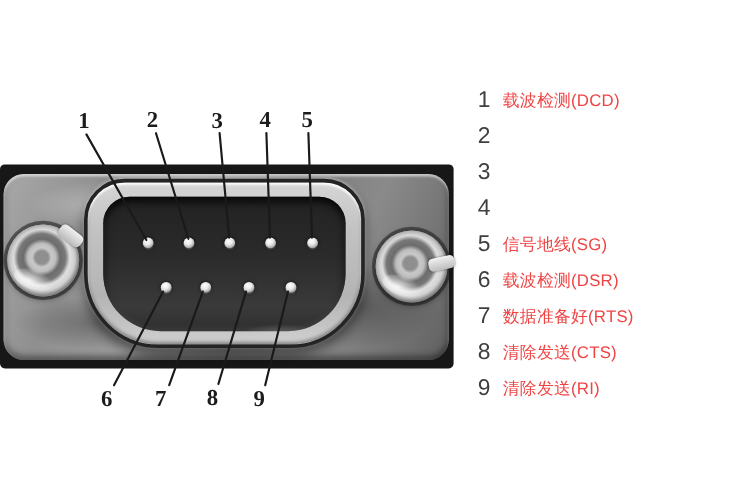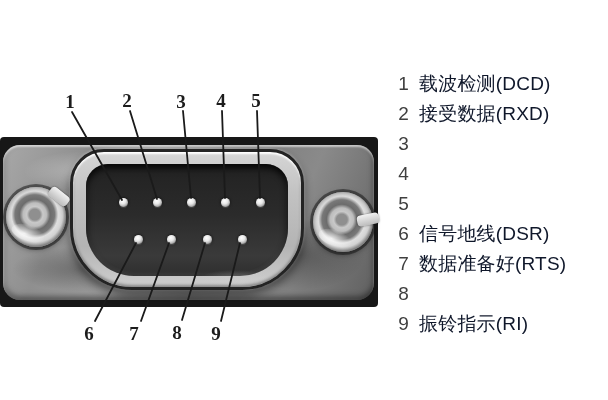--- a/index.html
+++ b/index.html
@@ -80,21 +80,21 @@
     font-size:19px;font-weight:600;color:#1c1c1c;line-height:1;
   }
 
   
   .legend{position:absolute;left:397px;top:69px;}
   .legend-row{height:30px;display:flex;align-items:center;}
   .legend-num{
     width:13px;text-align:center;margin-right:9px;
     font-size:19px;color:#3f3f3f;
   }
-  .legend-label{font-size:19px;color:#0f172a;white-space:nowrap;letter-spacing:0.2px;}
+  .legend-label{font-size:14px;color:#ef4444;white-space:nowrap;letter-spacing:0.2px;}
 </style>
 </head>
 <body>
 
 <div class="screenshot">
 
   <div class="photo">
     <div class="plate">
       <div class="blotch-a"></div>
       <div class="blotch-b"></div>
@@ -150,41 +150,42 @@
   <span class="pin-num" style="left:177px;top:332px;">8</span>
   <span class="pin-num" style="left:216px;top:333px;">9</span>
 
   <div class="legend">
     <div class="legend-row">
       <span class="legend-num">1</span>
       <span class="legend-label">载波检测(DCD)</span>
     </div>
     <div class="legend-row">
       <span class="legend-num">2</span>
-      <span class="legend-label">接受数据(RXD)</span>
     </div>
     <div class="legend-row">
       <span class="legend-num">3</span>
     </div>
     <div class="legend-row">
       <span class="legend-num">4</span>
     </div>
     <div class="legend-row">
       <span class="legend-num">5</span>
+      <span class="legend-label">信号地线(SG)</span>
     </div>
     <div class="legend-row">
       <span class="legend-num">6</span>
-      <span class="legend-label">信号地线(DSR)</span>
+      <span class="legend-label">载波检测(DSR)</span>
     </div>
     <div class="legend-row">
       <span class="legend-num">7</span>
       <span class="legend-label">数据准备好(RTS)</span>
     </div>
     <div class="legend-row">
       <span class="legend-num">8</span>
+      <span class="legend-label">清除发送(CTS)</span>
     </div>
     <div class="legend-row">
       <span class="legend-num">9</span>
-      <span class="legend-label">振铃指示(RI)</span>
+      <span class="legend-label">清除发送(RI)</span>
     </div>
   </div>
 
 </div>
 
 </body></html>

